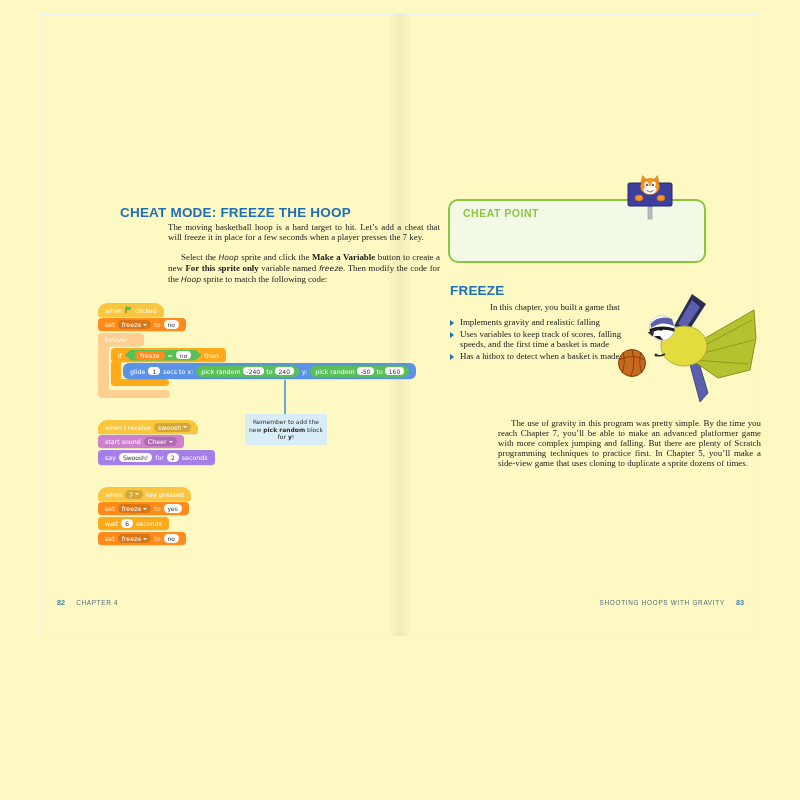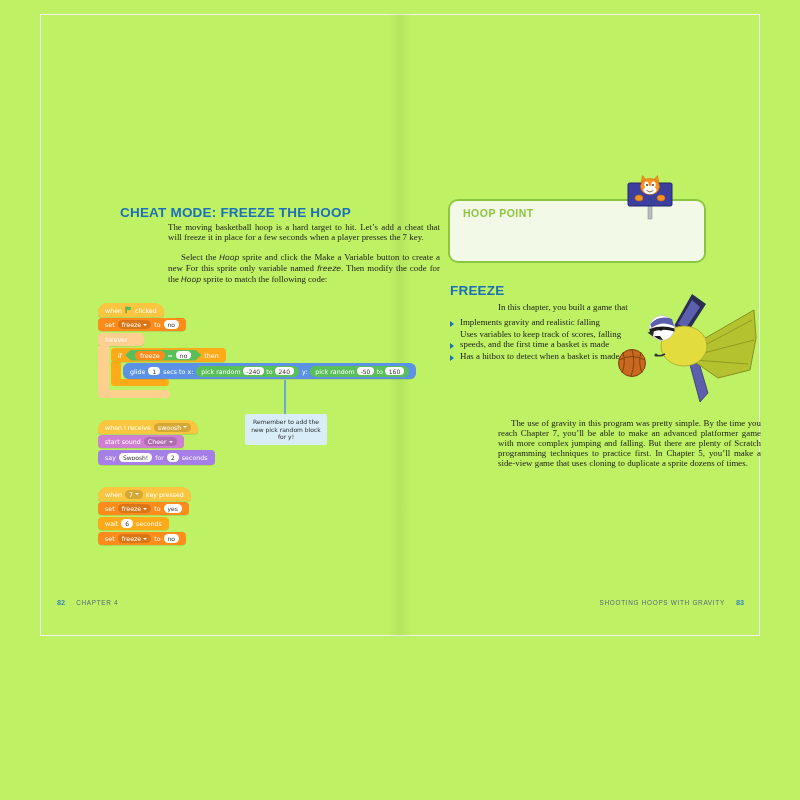--- a/index.html
+++ b/index.html
@@ -1,28 +1,28 @@
 <!DOCTYPE html>
 <html><head>
 <meta charset="utf-8">
 <style>
   html,body{margin:0;padding:0;background:#fff;}
-  .canvas{position:relative;width:800px;height:800px;background:#bef264;overflow:hidden;
+  .canvas{position:relative;width:800px;height:800px;background:#fef9c3;overflow:hidden;
           font-family:"Liberation Serif",serif;color:#1c1c1c;}
   .spread-border{position:absolute;left:40px;top:14px;width:720px;height:622px;
           border:1px solid #f1f1f1;box-sizing:border-box;}
   .gutter{position:absolute;left:388px;top:14px;width:24px;height:622px;
           background:linear-gradient(90deg,rgba(0,0,0,0),rgba(0,0,0,0.055),rgba(0,0,0,0));}
   .page{position:absolute;top:14px;width:360px;height:622px;}
   .page-left{left:40px;} .page-right{left:400px;}
 
   .h-blue{position:absolute;font-family:"Liberation Sans",sans-serif;font-weight:bold;
           color:#1d70b7;font-size:13.5px;letter-spacing:.2px;white-space:nowrap;}
   .body-text{position:absolute;font-size:8.9px;line-height:10.1px;text-align:justify;color:#1c1c1c;margin-left:48px;}
-  .bold{font-weight:normal;}
+  .bold{font-weight:bold;}
   .code-word{font-family:"DejaVu Sans",sans-serif;font-size:7.7px;font-style:italic;}
   .indent{text-indent:13px;}
 
   
   .code-area{position:absolute;left:58px;top:286px;width:300px;height:266px;
           font-family:"DejaVu Sans",sans-serif;}
   .blk{position:absolute;display:flex;align-items:center;gap:3px;height:13px;padding:0 7px;
           border-radius:4px;color:#fff;font-size:6.3px;white-space:nowrap;
           box-shadow:0 .5px 0 rgba(0,0,0,.18);}
   .hat{height:14px;border-radius:9px 9px 3px 3px;}
@@ -56,23 +56,23 @@
   .save-box{position:absolute;left:48px;top:185px;width:258px;height:64px;border:2px solid #8cc63f;
           border-radius:10px;background:#f3f9e7;box-sizing:border-box;}
   .save-title{position:absolute;left:13px;top:6px;font-family:"Liberation Sans",sans-serif;
           font-weight:bold;color:#8cc63f;font-size:10.5px;letter-spacing:.5px;}
   .save-body{position:absolute;left:13px;top:21px;width:231px;font-size:8.3px;line-height:9.7px;
           text-align:justify;color:#1c1c1c;}
   .cat-sign{position:absolute;left:226px;top:160px;}
 
   
   .summary-h{left:50px;top:269px;}
-  .intro{left:50px;top:288px;width:220px;}
+  .intro{left:42px;top:288px;width:220px;}
   .bullets{position:absolute;left:50px;top:303px;width:192px;display:flex;flex-direction:column;gap:2px;}
-  .bullet{display:flex;gap:6px;align-items:flex-end;}
+  .bullet{display:flex;gap:6px;}
   .tri{margin-top:2.6px;width:0;height:0;border-top:3px solid transparent;
           border-bottom:3px solid transparent;border-left:4.5px solid #1d70b7;flex:none;}
   .bullet-text{font-size:8.9px;line-height:10.1px;width:178px;color:#1c1c1c;}
   .closing{left:50px;top:404px;width:263px;}
   .bird{position:absolute;left:202px;top:276px;}
 
   
   .footer{position:absolute;top:584px;font-family:"Liberation Sans",sans-serif;font-size:6.4px;
           letter-spacing:.7px;color:#4e6b7d;white-space:nowrap;}
   .footer-l{left:17px;} .footer-r{right:16px;text-align:right;}
@@ -212,21 +212,21 @@
     </div>
 
     <div class="footer footer-l">
       <span class="pagenum">82</span><span>CHAPTER 4</span>
     </div>
   </div>
 
   <div class="page page-right">
 
     <div class="save-box">
-      <div class="save-title">HOOP POINT</div>
+      <div class="save-title">CHEAT POINT</div>
     </div>
 
     <div class="cat-sign">
       <svg viewBox="0 0 48 46" width="48" height="46">
         <rect x="22" y="30" width="4" height="15" fill="#b9bdc1" stroke="#8e9397" stroke-width="0.6"></rect>
         <rect x="2" y="9" width="44" height="23" rx="1.5" fill="#3d3f9e" stroke="#26276e" stroke-width="1"></rect>
         <polygon points="15,9 16.5,1.5 21,6.5" fill="#f79420" stroke="#c56a10" stroke-width="0.5"></polygon>
         <polygon points="33,9 31.5,1.5 27,6.5" fill="#f79420" stroke="#c56a10" stroke-width="0.5"></polygon>
         <ellipse cx="24" cy="12.5" rx="9.5" ry="8" fill="#f79420" stroke="#c56a10" stroke-width="0.6"></ellipse>
         <ellipse cx="24" cy="16" rx="6.5" ry="4.3" fill="#fff"></ellipse>

